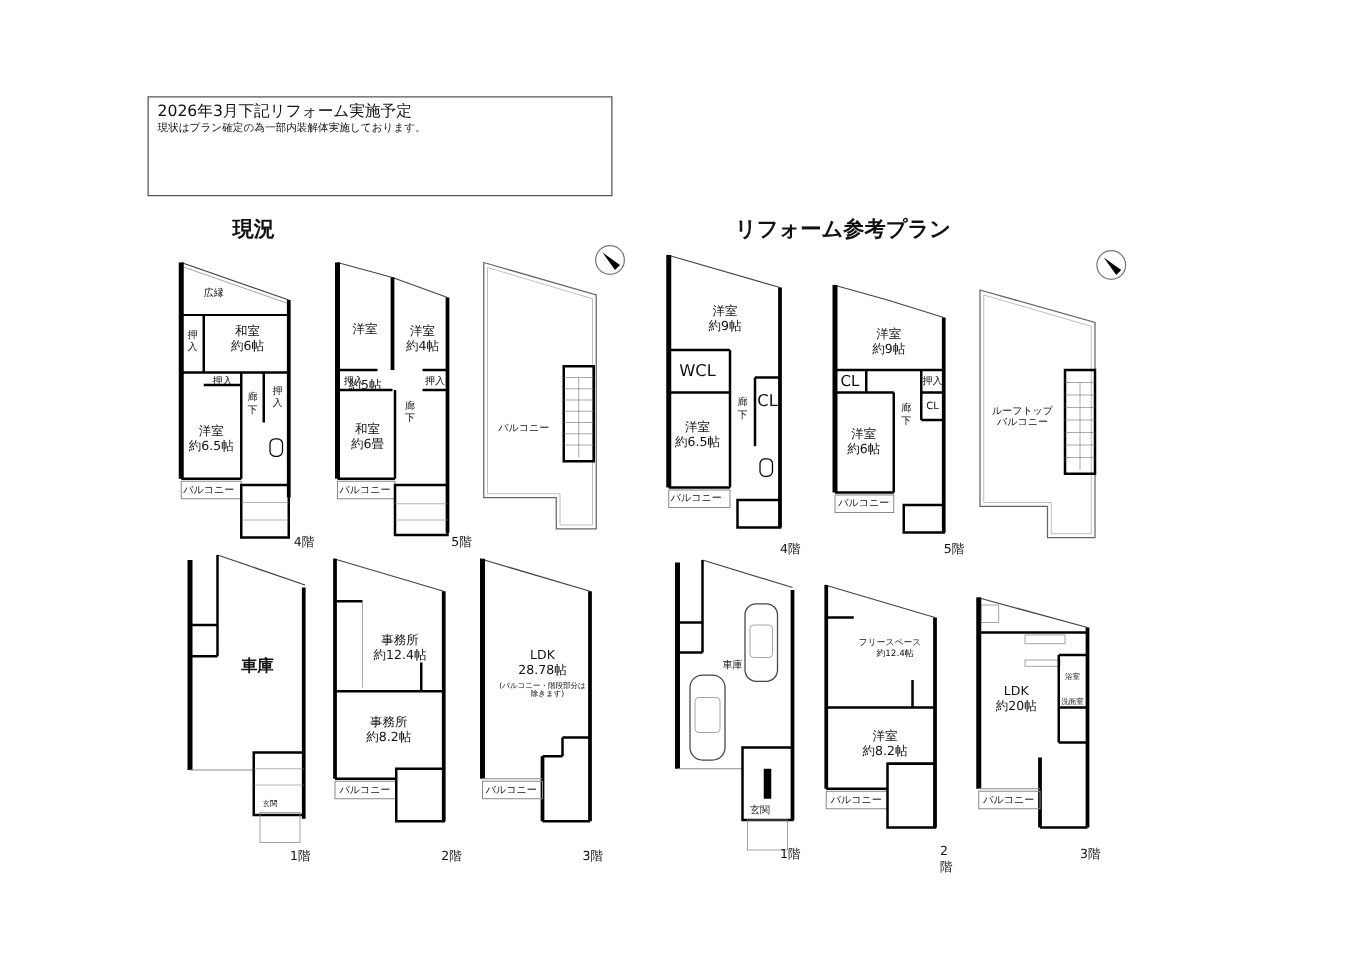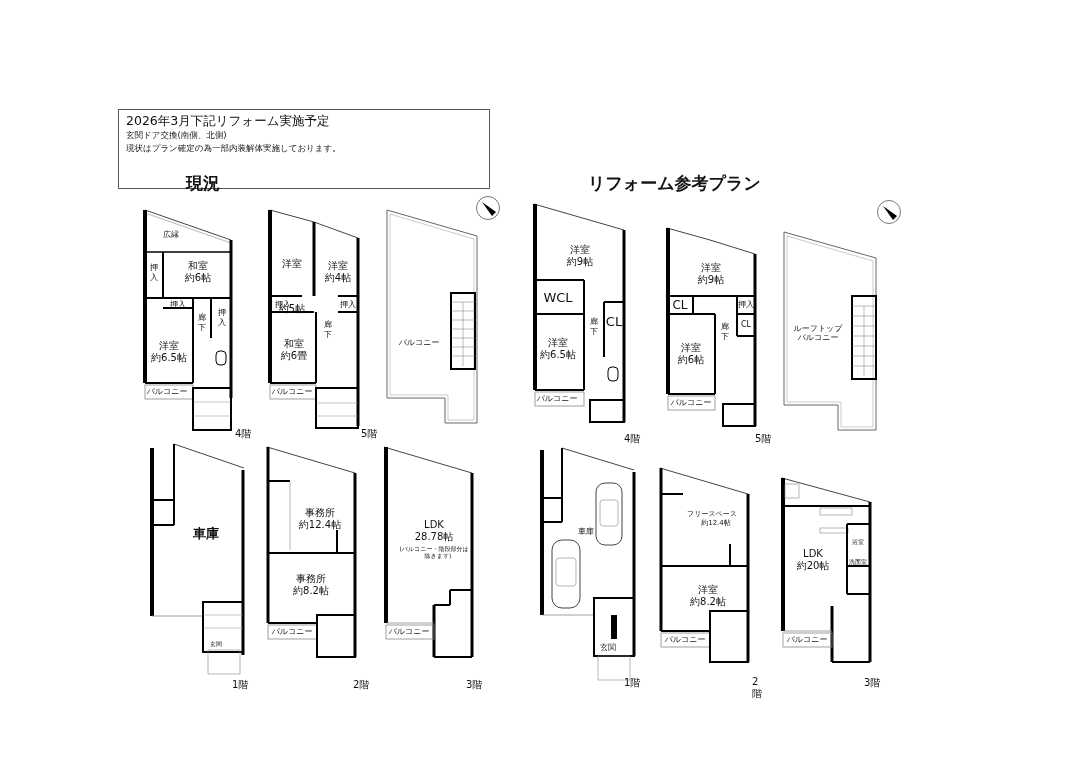--- a/index.html
+++ b/index.html
@@ -1,35 +1,34 @@
 <!DOCTYPE html>
 <html><head>
 <meta charset="utf-8">
 <style>
   html,body{margin:0;padding:0;background:#fff;}
   body{width:1080px;height:764px;position:relative;overflow:hidden;font-family:"DejaVu Sans","Liberation Sans",sans-serif;color:#111;}
-  .notice{position:absolute;left:118px;top:77px;width:372px;height:80px;border:1px solid #555;box-sizing:border-box;padding:3px 7px;margin-top:32px;}
+  .notice{position:absolute;left:118px;top:77px;width:372px;height:80px;border:1px solid #555;box-sizing:border-box;padding:3px 7px;}
   .notice .title{font-size:12.5px;line-height:16px;}
   .notice .line{font-size:8.5px;line-height:13px;white-space:nowrap;}
   .section-title{position:absolute;font-size:17px;font-weight:bold;}
   .plan{position:absolute;}
   .plan svg{position:absolute;left:0;top:0;overflow:visible;}
   .lbl{position:absolute;text-align:center;font-size:10px;line-height:12px;white-space:nowrap;transform:translateX(-50%);}
   .lbl.sm{font-size:8px;line-height:10px;}
   .lbl.xs{font-size:6px;line-height:7px;}
   .lbl.big{font-size:13px;font-weight:bold;}
   .floor{position:absolute;font-size:10px;}
   .compass{position:absolute;width:22px;height:22px;border:1px solid #777;border-radius:50%;}
 </style>
 </head>
 <body>
 
 <div class="notice">
   <div class="title">2026年3月下記リフォーム実施予定</div>
-  <div class="line">玄関ドア交換(南側、北側)</div>
   <div class="line">現状はプラン確定の為一部内装解体実施しております。</div>
 </div>
 
 <div class="section-title" style="left:186px;top:172px;">現況</div>
 <div class="section-title" style="left:588px;top:172px;">リフォーム参考プラン</div>
 
 <div class="plan" style="left:143px;top:208px;width:110px;height:230px;">
   <svg width="110" height="230">
     <polyline points="2,2 88,32" fill="none" stroke="#444" stroke-width="1"></polyline>
     <polyline points="2,5 88,35" fill="none" stroke="#888" stroke-width="0.6"></polyline>

